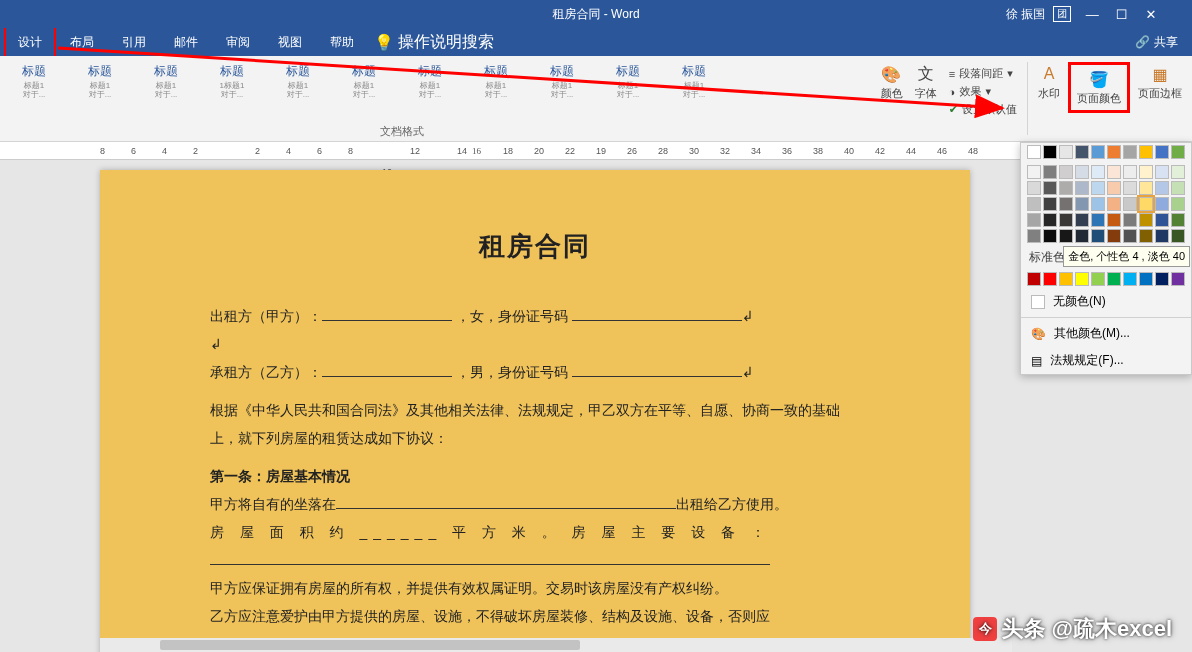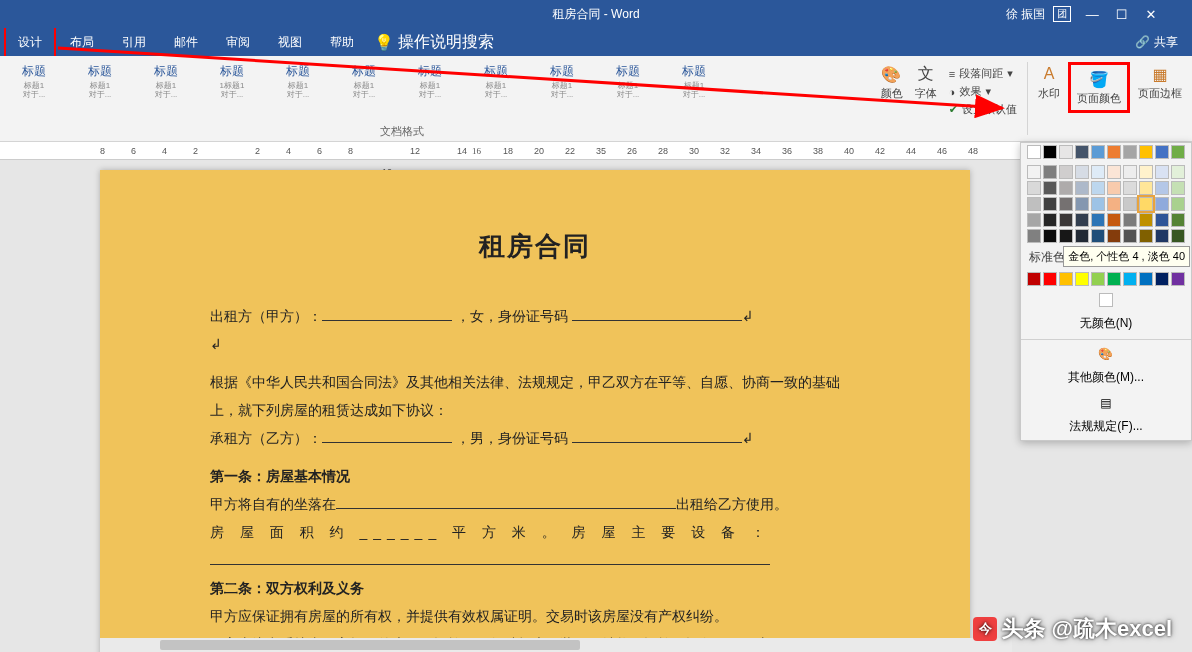--- a/index.html
+++ b/index.html
@@ -38,21 +38,21 @@
 .page { width: 870px; min-height: 600px; background: #f0c35a; margin-top: 10px; box-shadow: 0 0 6px rgba(0,0,0,.25); padding: 40px 110px; color: #222; font-size: 14px; line-height: 2; }
 .page h1 { text-align: center; font-size: 26px; font-weight: bold; margin: 10px 0 30px; letter-spacing: 2px; }
 .page .under { display: inline-block; border-bottom: 1px solid #333; min-width: 120px; }
 .page .bold { font-weight: bold; }
 
 .color-panel { position: absolute; right: 0; top: 142px; width: 172px; background: #f3f3f3; border: 1px solid #c9c9c9; box-shadow: 0 2px 8px rgba(0,0,0,.25); z-index: 50; font-size: 12px; }
 .color-panel .hdr { padding: 4px 8px; color: #444; }
 .swatch-grid { display: flex; flex-wrap: wrap; padding: 2px 6px; gap: 2px; }
 .swatch { width: 14px; height: 14px; border: 1px solid #bbb; cursor: pointer; }
 .swatch.hl { outline: 2px solid #e8a33d; outline-offset: 0; }
-.color-panel .opt { padding: 5px 10px; display: flex; align-items: center; gap: 8px; cursor: pointer; flex-direction: column; }
+.color-panel .opt { padding: 5px 10px; display: flex; align-items: center; gap: 8px; cursor: pointer; }
 .tooltip { position: absolute; right: 2px; top: 246px; background: #fffff0; border: 1px solid #999; font-size: 11px; padding: 2px 4px; z-index: 60; }
 
 .arrow-line { position: absolute; z-index: 40; pointer-events: none; }
 .watermark { position: absolute; right: 20px; bottom: 8px; color: #fff; font-size: 22px; font-weight: bold; text-shadow: 0 0 6px rgba(0,0,0,.5), 0 0 3px rgba(0,0,0,.8); z-index: 70; display: flex; align-items: center; gap: 4px; }
 .watermark .logo { width: 24px; height: 24px; background: #f04040; border-radius: 4px; display: inline-flex; align-items: center; justify-content: center; font-size: 13px; }
 .scrollbar-h { position: absolute; bottom: 0; left: 100px; right: 180px; height: 14px; background: #eaeaea; }
 .scrollbar-h .thumb { position: absolute; left: 60px; width: 420px; height: 10px; top: 2px; background: #c3c3c3; border-radius: 2px; }
 </style>
 </head>
 <body>
@@ -183,21 +183,21 @@
       <span class="tick" style="left: 286px;">4</span>
       <span class="tick" style="left: 317px;">6</span>
       <span class="tick" style="left: 348px;">8</span>
       <span class="tick" style="left: 382px; margin-top: 42px;">10</span>
       <span class="tick" style="left: 410px;">12</span>
       <span class="tick" style="left: 457px;">14</span>
       <span class="tick" style="left: 472px; font-family: Liberation Serif, serif;">16</span>
       <span class="tick" style="left: 503px;">18</span>
       <span class="tick" style="left: 534px;">20</span>
       <span class="tick" style="left: 565px;">22</span>
-      <span class="tick" style="left: 596px;">35</span>
+      <span class="tick" style="left: 596px;">19</span>
       <span class="tick" style="left: 627px;">26</span>
       <span class="tick" style="left: 658px;">28</span>
       <span class="tick" style="left: 689px;">30</span>
       <span class="tick" style="left: 720px;">32</span>
       <span class="tick" style="left: 751px;">34</span>
       <span class="tick" style="left: 782px;">36</span>
       <span class="tick" style="left: 813px;">38</span>
       <span class="tick" style="left: 844px;">40</span>
       <span class="tick" style="left: 875px;">42</span>
       <span class="tick" style="left: 906px;">44</span>
@@ -205,30 +205,29 @@
       <span class="tick" style="left: 968px;">48</span>
     </div>
   <div class="docwrap">
     <div class="page">
       <h1>租房合同</h1>
       <p>
         <span>出租方（甲方）：</span><span class="under" style="min-width:130px"></span>
         <span>，女，身份证号码</span> <span class="under" style="min-width:170px"></span>↲
       </p>
       <p>↲</p>
-      <p style="margin-top:10px">根据《中华人民共和国合同法》及其他相关法律、法规规定，甲乙双方在平等、自愿、协商一致的基础上，就下列房屋的租赁达成如下协议：</p>
       <p>
         <span>承租方（乙方）：</span><span class="under" style="min-width:130px"></span>
         <span>，男，身份证号码</span> <span class="under" style="min-width:170px"></span>↲
       </p>
+      <p style="margin-top:10px">根据《中华人民共和国合同法》及其他相关法律、法规规定，甲乙双方在平等、自愿、协商一致的基础上，就下列房屋的租赁达成如下协议：</p>
       <p style="margin-top:10px"><span class="bold">第一条：房屋基本情况</span></p>
       <p><span>甲方将自有的坐落在</span><span class="under" style="min-width:340px"></span><span>出租给乙方使用。</span></p>
       <p style="letter-spacing:6px">房 屋 面 积 约 ______ 平 方 米 。 房 屋 主 要 设 备 ：</p>
       <p><span class="under" style="min-width:560px"></span></p>
-      <p><span class="bold">第二条：双方权利及义务</span></p>
       <p>甲方应保证拥有房屋的所有权，并提供有效权属证明。交易时该房屋没有产权纠纷。</p>
       <p>乙方应注意爱护由甲方提供的房屋、设施，不得破坏房屋装修、结构及设施、设备，否则应</p>
     </div>
   </div>
   <div class="scrollbar-h">
       <div class="thumb"></div>
     </div>
 </div>
 
 <div class="color-panel">

